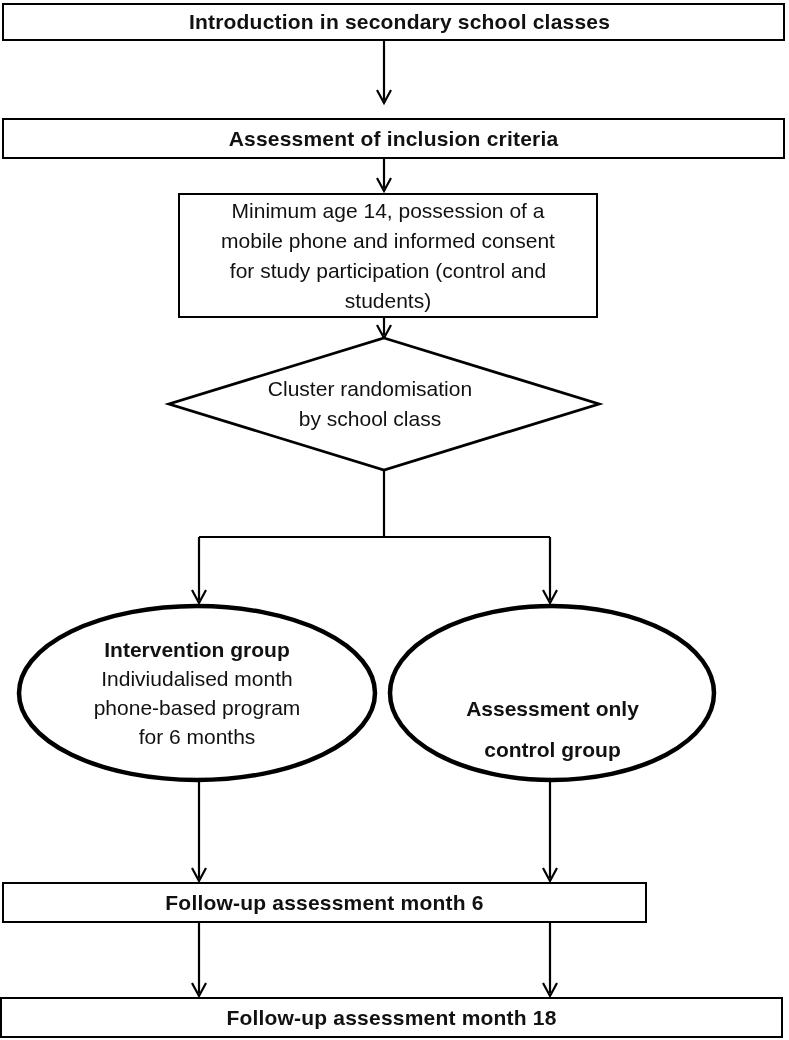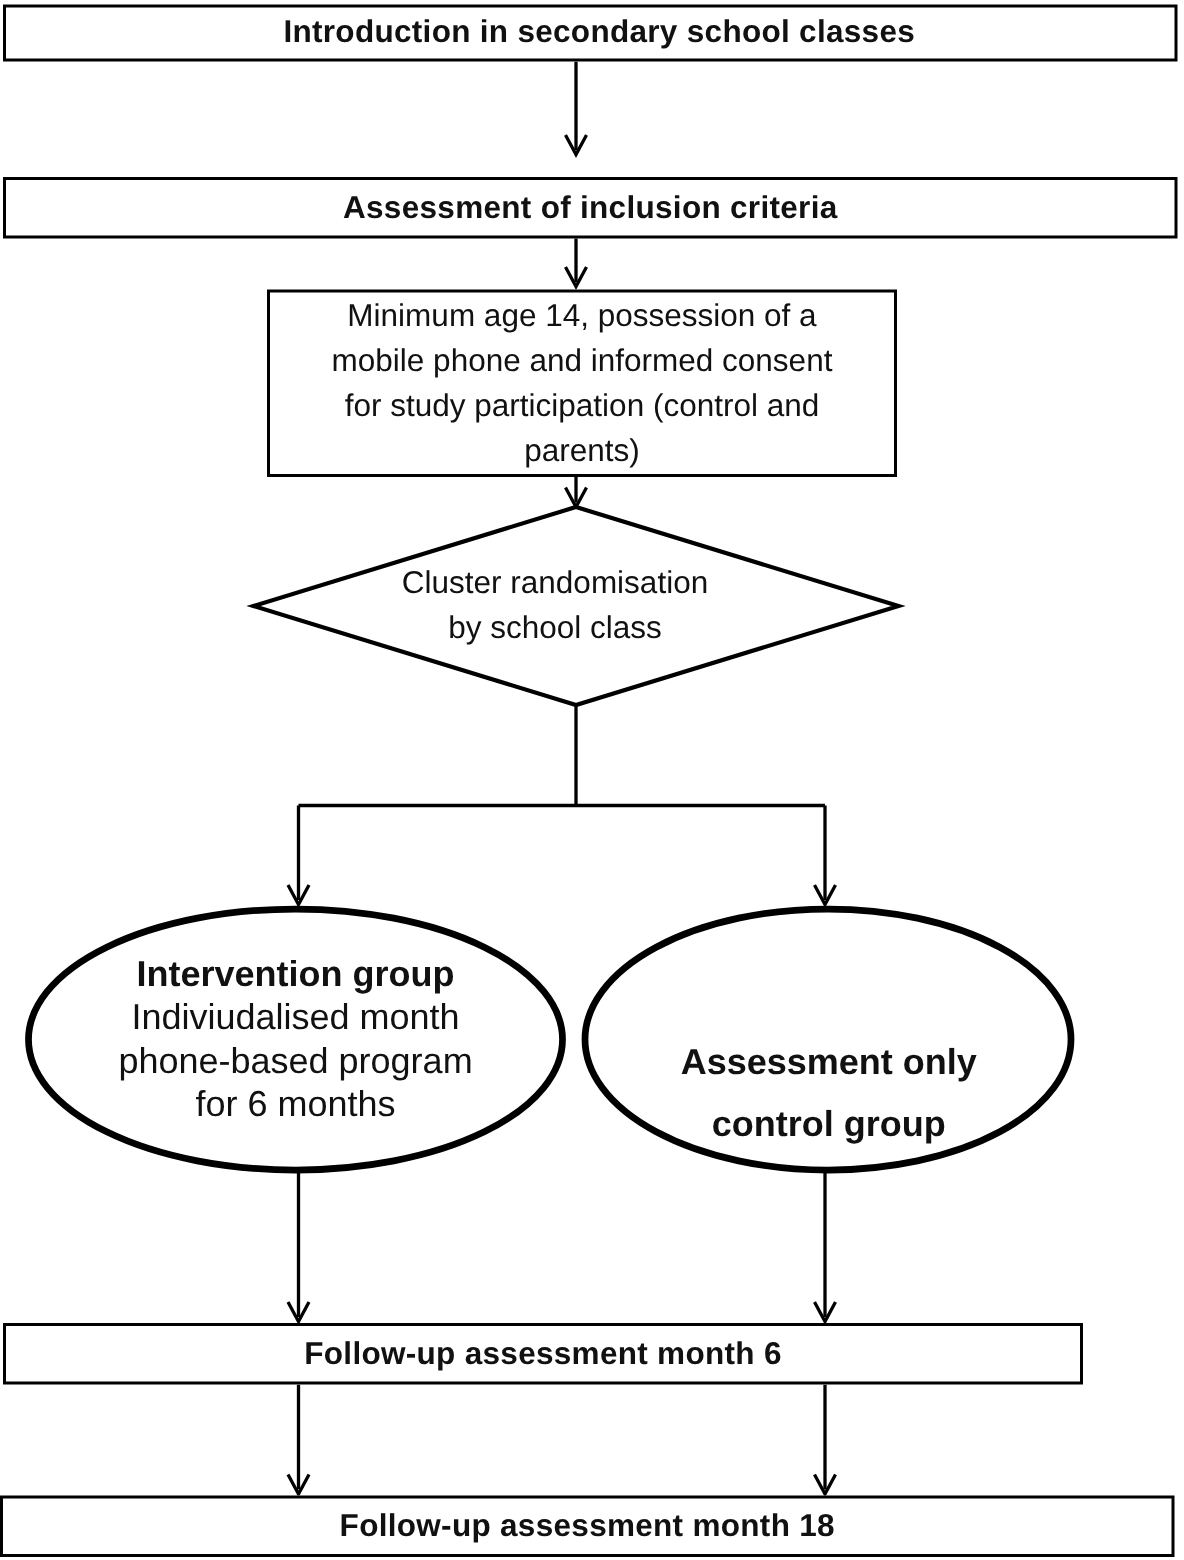--- a/index.html
+++ b/index.html
@@ -35,21 +35,21 @@
   .banner {
     font-size: 21px;
     font-weight: bold;
     letter-spacing: 0.2px;
   }
   .body-text {
     font-size: 21px;
     line-height: 30px;
   }
   .ellipse-text {
-    font-size: 24px;
+    font-size: 21px;
     line-height: 29px;
   }
   .label-title { font-weight: bold; }
   .transparent-node { background: transparent; border: none; }
 </style>
 </head>
 <body>
 
 <div class="canvas">
 
@@ -91,41 +91,41 @@
   </div>
 
   <div class="node rect-node banner" style="left:2px; top:104px; width:783px; height:41px;margin-top:14px;">
     <span>Assessment of inclusion criteria</span>
   </div>
 
   <div class="node rect-node body-text" style="left:178px; top:193px; width:420px; height:125px;">
     <div>Minimum age 14, possession of a</div>
     <div>mobile phone and informed consent</div>
     <div>for study participation (control and</div>
-    <div>parents)</div>
+    <div>students)</div>
   </div>
 
   <div class="node transparent-node body-text" style="left:220px; top:374px; width:300px; height:60px;">
     <div>Cluster randomisation</div>
     <div>by school class</div>
   </div>
 
   <div class="node transparent-node ellipse-text" style="left:40px; top:635px; width:314px; height:116px;">
     <div class="label-title">Intervention group</div>
     <div>Indiviudalised month</div>
     <div>phone-based program</div>
     <div>for 6 months</div>
   </div>
 
   <div class="node transparent-node ellipse-text" style="left:410px; top:700px; width:285px; height:58px;gap:12px;">
     <div class="label-title">Assessment only</div>
     <div class="label-title">control group</div>
   </div>
 
-  <div class="node rect-node banner" style="left:2px; top:882px; width:720px; height:41px;">
+  <div class="node rect-node banner" style="left:2px; top:882px; width:645px; height:41px;">
     <span>Follow-up assessment month 6</span>
   </div>
 
   <div class="node rect-node banner" style="left:0; top:997px; width:783px; height:41px;">
     <span>Follow-up assessment month 18</span>
   </div>
 
 </div>
 
 </body></html>

